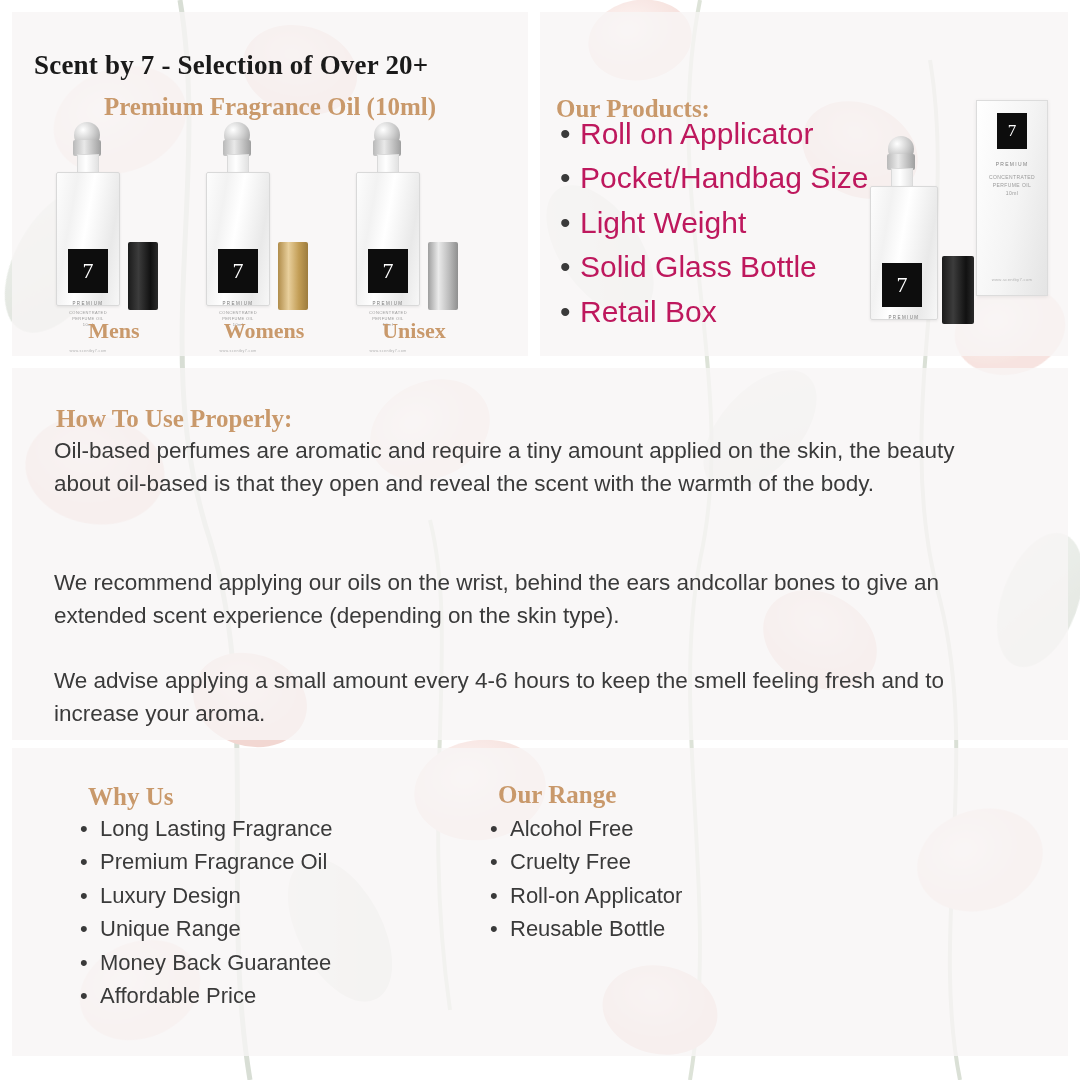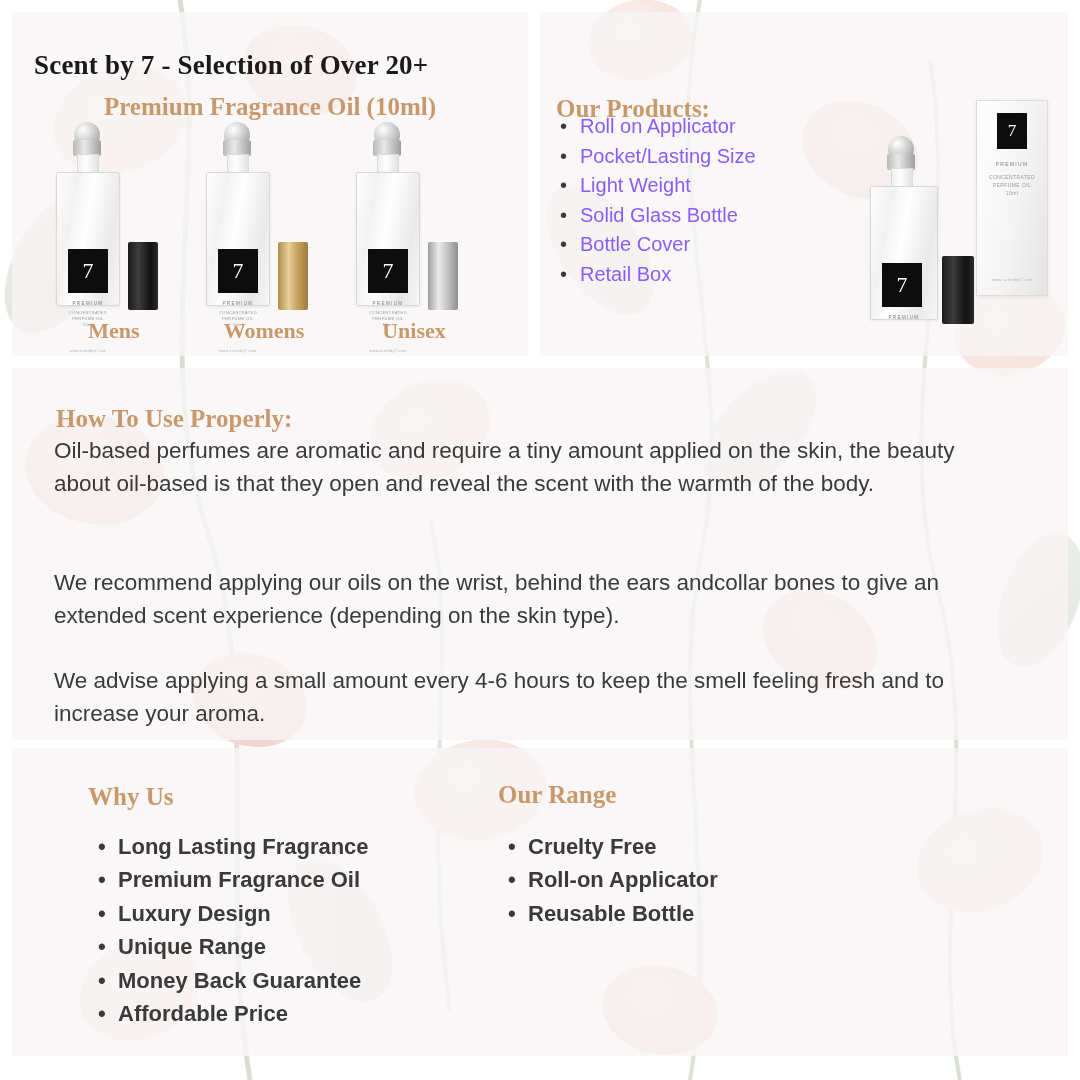--- a/index.html
+++ b/index.html
@@ -219,22 +219,22 @@
   }
   #products-list {
     position: absolute;
     left: 16px;
     top: 100px;
     margin: 0;
     padding: 0;
     list-style: none;
   }
   #products-list li {
-    font-size: 20px;
-    color: #8b5cf6;
+    font-size: 30px;
+    color: #be185d;
     line-height: 1.48;
     padding-left: 24px;
     position: relative;
   }
   #products-list li::before {
     content: "\2022";
     position: absolute;
     left: 4px;
     top: 0;
     color: #3a3a3a;
@@ -353,24 +353,23 @@
     position: absolute;
     left: 486px;
     top: 12px;
     font-family: "Liberation Serif", serif;
     font-weight: bold;
     font-size: 25px;
     color: #c9996b;
   }
   .bullet-list {
     position: absolute;
-    margin: 18px;
+    margin: 0;
     padding: 0;
     list-style: none;
-    font-weight: bold;
   }
   .bullet-list li {
     font-size: 22px;
     color: #3a3a3a;
     line-height: 1.52;
     padding-left: 24px;
     position: relative;
   }
   .bullet-list li::before {
     content: "\2022";
@@ -479,24 +478,23 @@
       </div>
       <div class="cap cap-silver"></div>
       <div class="bottle-caption">Unisex</div>
     </div>
   </section>
 
   <section class="panel" id="panel-top-right">
     <h2 id="products-heading">Our Products:</h2>
     <ul id="products-list">
       <li>Roll on Applicator</li>
-      <li>Pocket/Lasting Size</li>
+      <li>Pocket/Handbag Size</li>
       <li>Light Weight</li>
       <li>Solid Glass Bottle</li>
-      <li>Bottle Cover</li>
       <li>Retail Box</li>
     </ul>
 
     <div id="product-shot">
 
       <div class="bottle-wrap" style="left:0; top:24px; width:66px; height:200px;">
         <div class="bottle-ball"></div>
         <div class="bottle-cap-ring"></div>
         <div class="bottle-neck"></div>
         <div class="bottle-body" style="width:66px;">
@@ -528,19 +526,20 @@
       <li>Long Lasting Fragrance</li>
       <li>Premium Fragrance Oil</li>
       <li>Luxury Design</li>
       <li>Unique Range</li>
       <li>Money Back Guarantee</li>
       <li>Affordable Price</li>
     </ul>
 
     <h2 id="our-range-heading">Our Range</h2>
     <ul class="bullet-list" id="our-range-list">
+      <li>Alcohol Free</li>
       <li>Cruelty Free</li>
       <li>Roll-on Applicator</li>
       <li>Reusable Bottle</li>
     </ul>
   </section>
 
 </div>
 
 </body></html>

